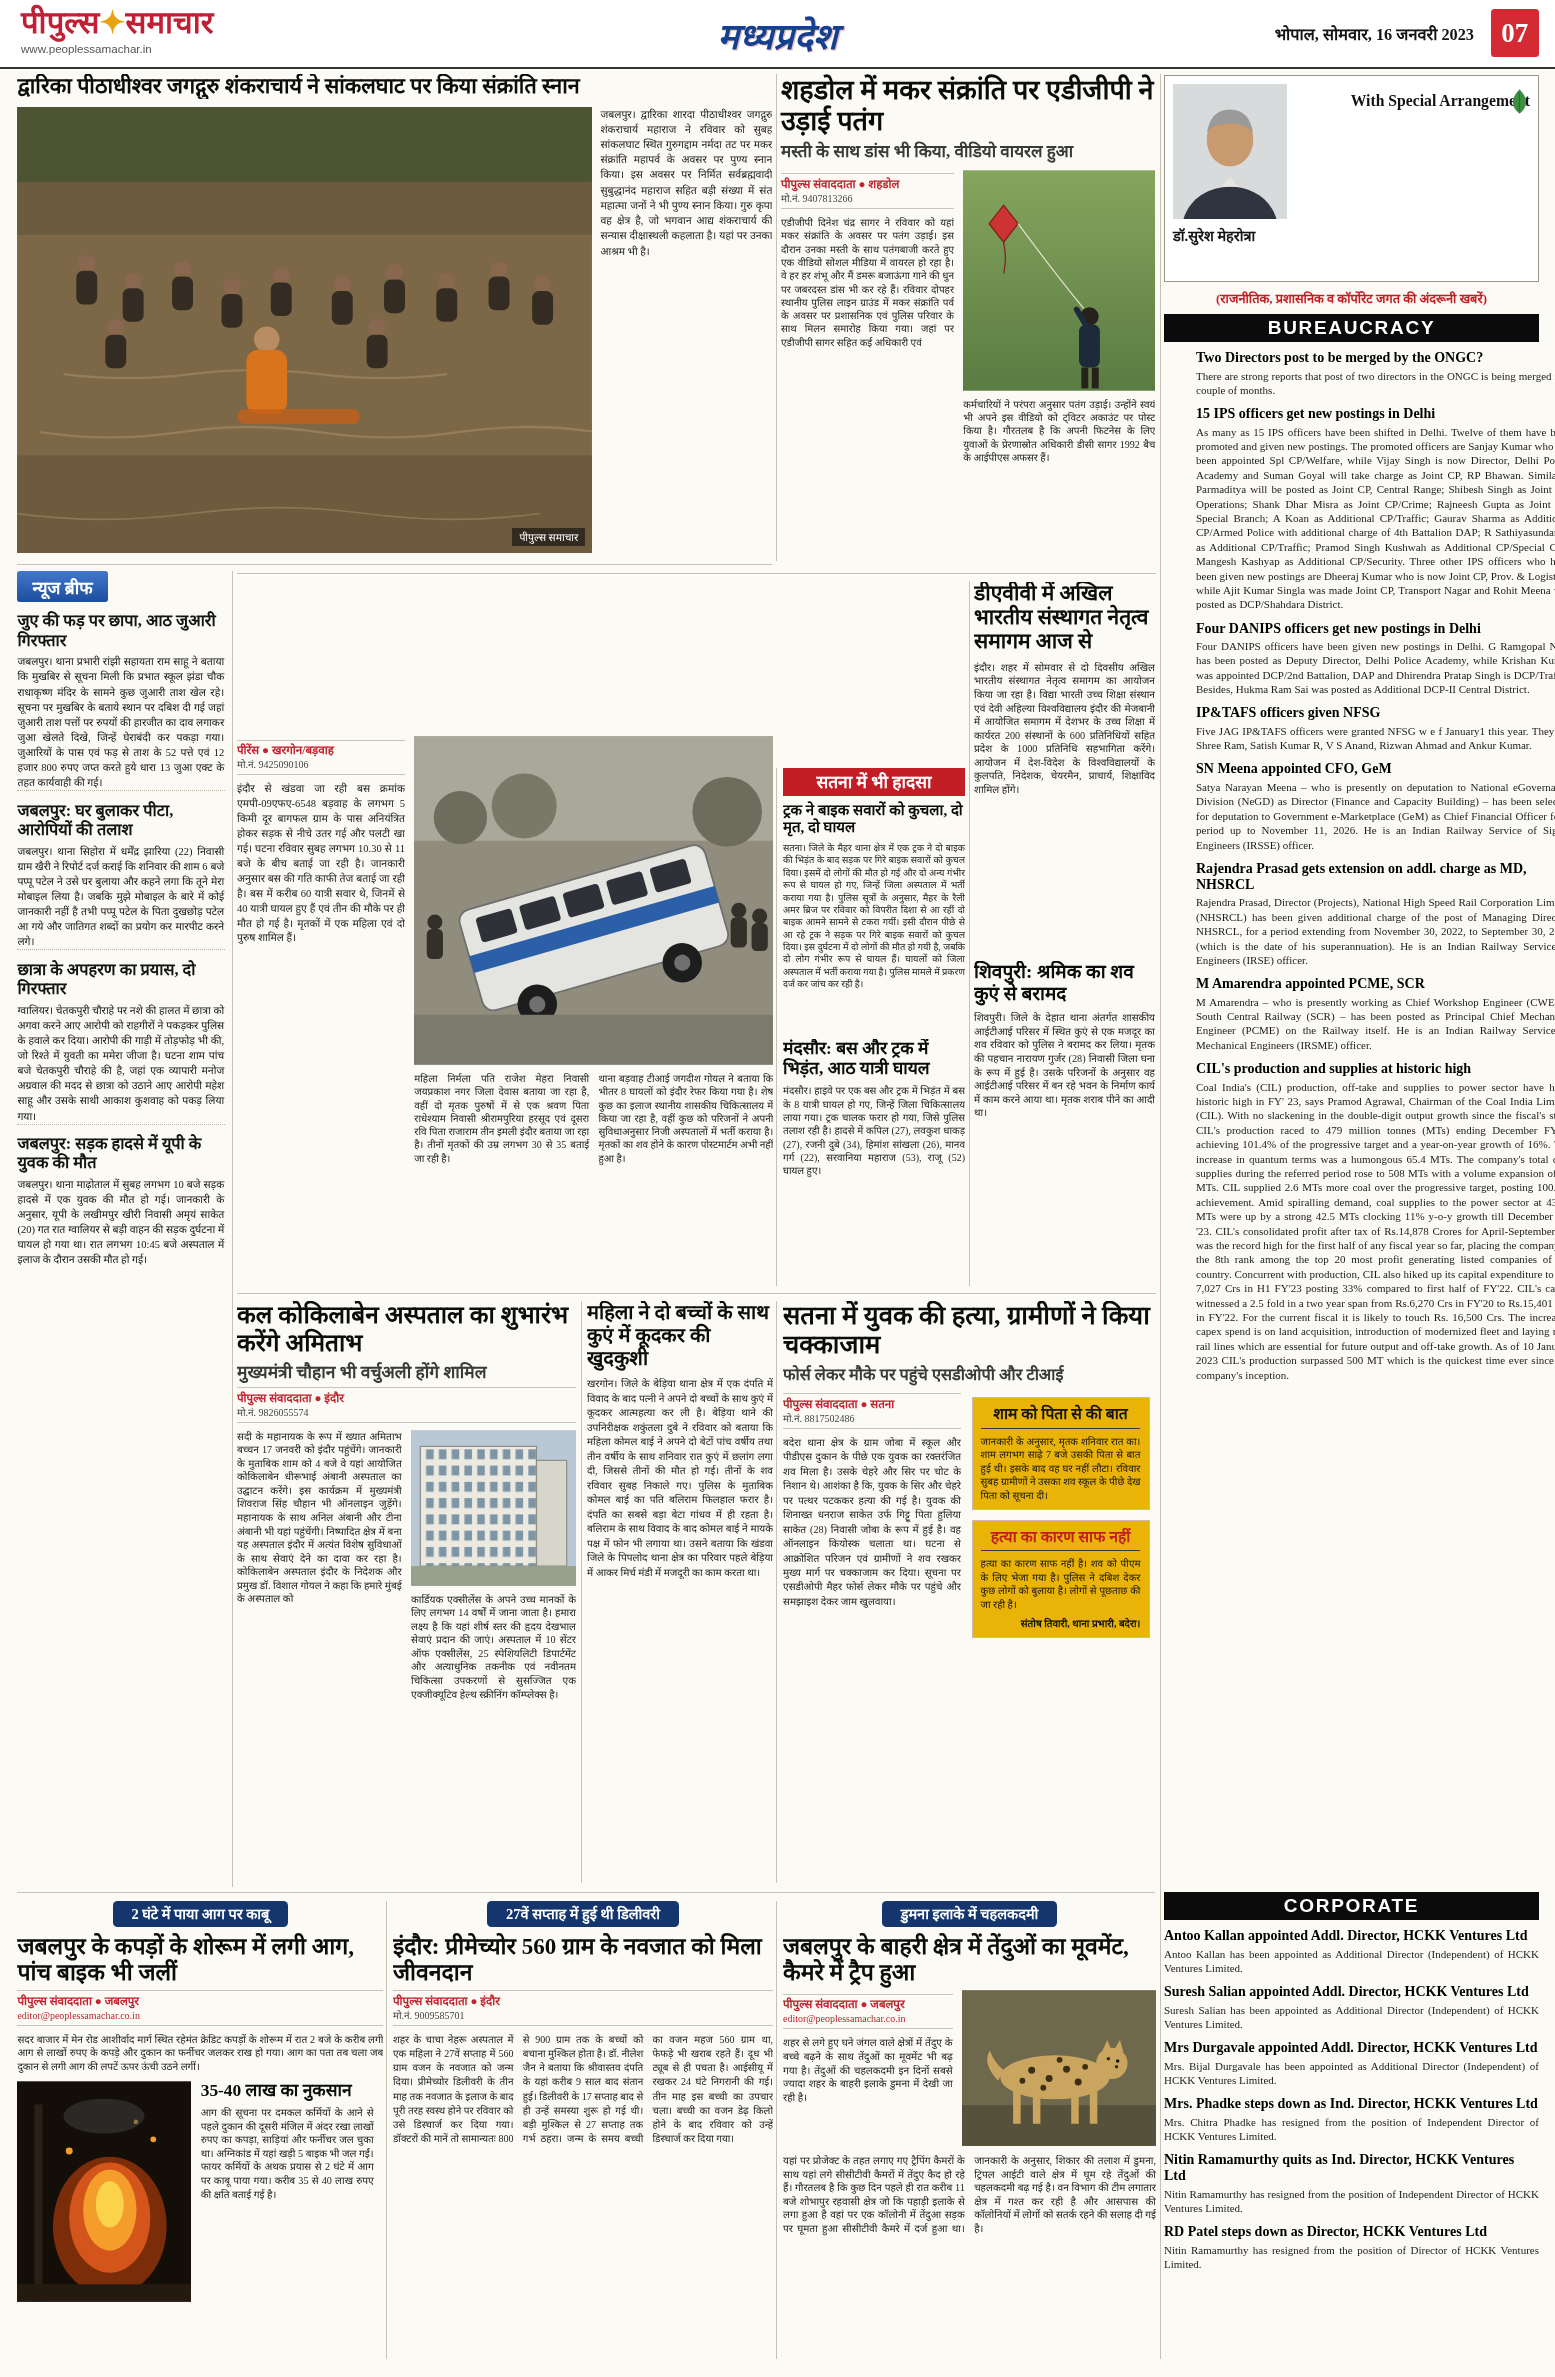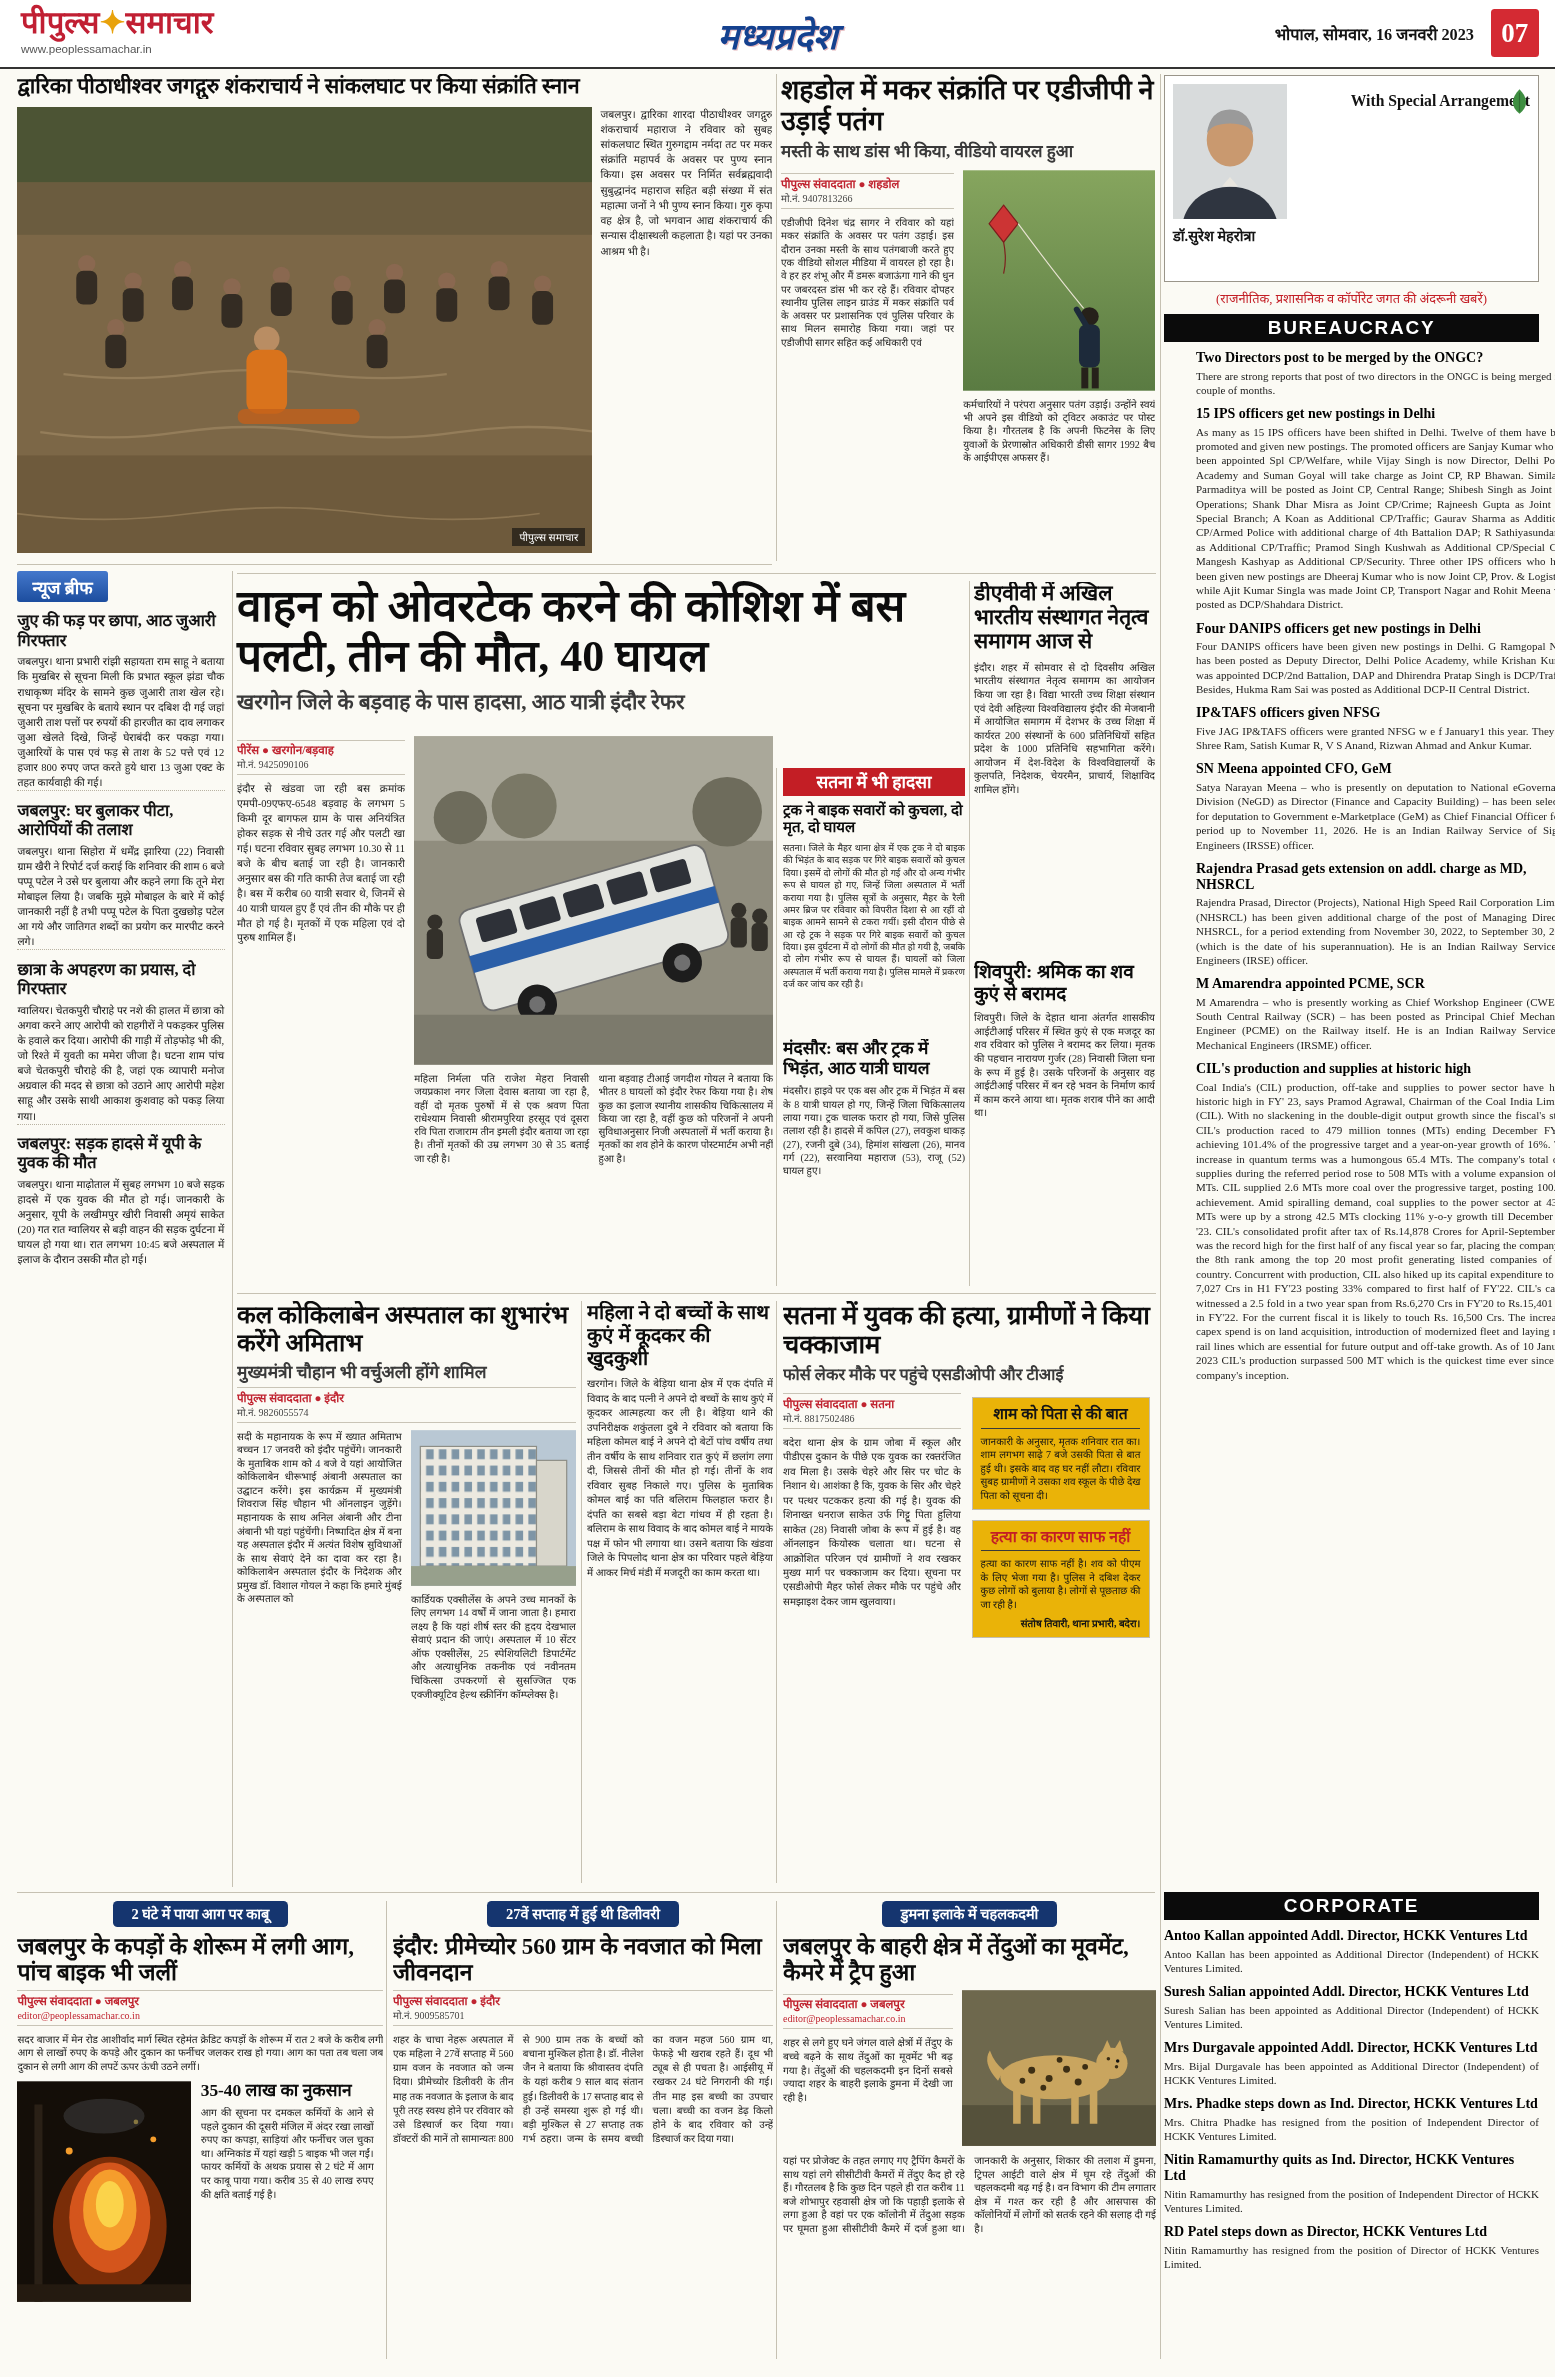--- a/index.html
+++ b/index.html
@@ -163,21 +163,21 @@
           <svg viewBox="0 0 36 48" width="21" height="28">
               <path d="M18 2 C32 16 34 32 18 44 C2 32 4 16 18 2 Z" fill="#3e8e41"></path>
               <path d="M18 8 L18 40" stroke="#2d6b2f" stroke-width="2"></path>
             </svg>
         </span>
         <div style="font-weight:bold;font-size:15.7px;margin-top:8.1px;text-align:right">With Special Arrangement</div>
       </div>
     </div>
     <div style="font-weight:bold;font-size:14.5px;margin-top:5.8px">डॉ.सुरेश मेहरोत्रा</div>
   </div>
-  <div class="abs" style="left:1164px;top:289px;width:375px;text-align:center;color:#c31e25;font-weight:normal;font-size:12.8px">(राजनीतिक, प्रशासनिक व कॉर्पोरेट जगत की अंदरूनी खबरें)</div>
+  <div class="abs" style="left:1164px;top:289px;width:375px;text-align:center;color:#c31e25;font-weight:bold;font-size:12.8px">(राजनीतिक, प्रशासनिक व कॉर्पोरेट जगत की अंदरूनी खबरें)</div>
 
   <div class="abs bar" style="left:1164px;top:314px;width:375px;height:28px">BUREAUCRACY</div>
   <div class="abs ovh" style="left:1196px;top:350px;width:375px;height:1534px">
     <div class="bitem">
         <div class="bh">Two Directors post to be merged by the ONGC?</div>
         <div class="bb">There are strong reports that post of two directors in the ONGC is being merged in a couple of months.</div>
       </div>
     <div class="bitem">
         <div class="bh">15 IPS officers get new postings in Delhi</div>
         <div class="bb">As many as 15 IPS officers have been shifted in Delhi. Twelve of them have been promoted and given new postings. The promoted officers are Sanjay Kumar who has been appointed Spl CP/Welfare, while Vijay Singh is now Director, Delhi Police Academy and Suman Goyal will take charge as Joint CP, RP Bhawan. Similarly, Parmaditya will be posted as Joint CP, Central Range; Shibesh Singh as Joint CP, Operations; Shank Dhar Misra as Joint CP/Crime; Rajneesh Gupta as Joint CP, Special Branch; A Koan as Additional CP/Traffic; Gaurav Sharma as Additional CP/Armed Police with additional charge of 4th Battalion DAP; R Sathiyasundaram as Additional CP/Traffic; Pramod Singh Kushwah as Additional CP/Special Cell; Mangesh Kashyap as Additional CP/Security. Three other IPS officers who have been given new postings are Dheeraj Kumar who is now Joint CP, Prov. &amp; Logistics, while Ajit Kumar Singla was made Joint CP, Transport Nagar and Rohit Meena was posted as DCP/Shahdara District.</div>
@@ -221,24 +221,20 @@
     <div class="bri">
         <div class="brh">छात्रा के अपहरण का प्रयास, दो गिरफ्तार</div>
         <div class="brb">ग्वालियर। चेतकपुरी चौराहे पर नशे की हालत में छात्रा को अगवा करने आए आरोपी को राहगीरों ने पकड़कर पुलिस के हवाले कर दिया। आरोपी की गाड़ी में तोड़फोड़ भी की, जो रिश्ते में युवती का ममेरा जीजा है। घटना शाम पांच बजे चेतकपुरी चौराहे की है, जहां एक व्यापारी मनोज अग्रवाल की मदद से छात्रा को उठाने आए आरोपी महेश साहू और उसके साथी आकाश कुशवाह को पकड़ लिया गया।</div>
       </div>
     <div class="bri">
         <div class="brh">जबलपुर: सड़क हादसे में यूपी के युवक की मौत</div>
         <div class="brb">जबलपुर। थाना माढ़ोताल में सुबह लगभग 10 बजे सड़क हादसे में एक युवक की मौत हो गई। जानकारी के अनुसार, यूपी के लखीमपुर खीरी निवासी अमृयं साकेत (20) गत रात ग्वालियर से बड़ी वाहन की सड़क दुर्घटना में घायल हो गया था। रात लगभग 10:45 बजे अस्पताल में इलाज के दौरान उसकी मौत हो गई।</div>
       </div>
   </div>
 
-  <div class="abs" style="left:237px;top:582px;width:729px">
-    <div class="hl" style="font-size:44px">वाहन को ओवरटेक करने की कोशिश में बस पलटी, तीन की मौत, 40 घायल</div>
-    <div class="sub" style="font-size:21px;margin-top:8.1px">खरगोन जिले के बड़वाह के पास हादसा, आठ यात्री इंदौर रेफर</div>
-  </div>
   <div class="abs ovh" style="left:237px;top:736px;width:537px;height:549px">
     <div class="flex" style="gap:9.3px">
       <div style="width:168px">
         <div class="by"><span class="byn">पीरेंस ● खरगोन/बड़वाह</span><span class="byp">मो.नं. 9425090106</span></div>
         <div class="bd ovh" style="height:476px;font-size:10.5px;line-height:1.42">इंदौर से खंडवा जा रही बस क्रमांक एमपी-09एफए-6548 बड़वाह के लगभग 5 किमी दूर बागफल ग्राम के पास अनियंत्रित होकर सड़क से नीचे उतर गई और पलटी खा गई। घटना रविवार सुबह लगभग 10.30 से 11 बजे के बीच बताई जा रही है। जानकारी अनुसार बस की गति काफी तेज बताई जा रही है। बस में करीब 60 यात्री सवार थे, जिनमें से 40 यात्री घायल हुए हैं एवं तीन की मौके पर ही मौत हो गई है। मृतकों में एक महिला एवं दो पुरुष शामिल हैं।</div>
       </div>
       <div style="width:359px">
         <div>
           <svg viewBox="0 0 619 566" width="359" height="329">
             <rect width="619" height="566" fill="#908d7e"></rect>

